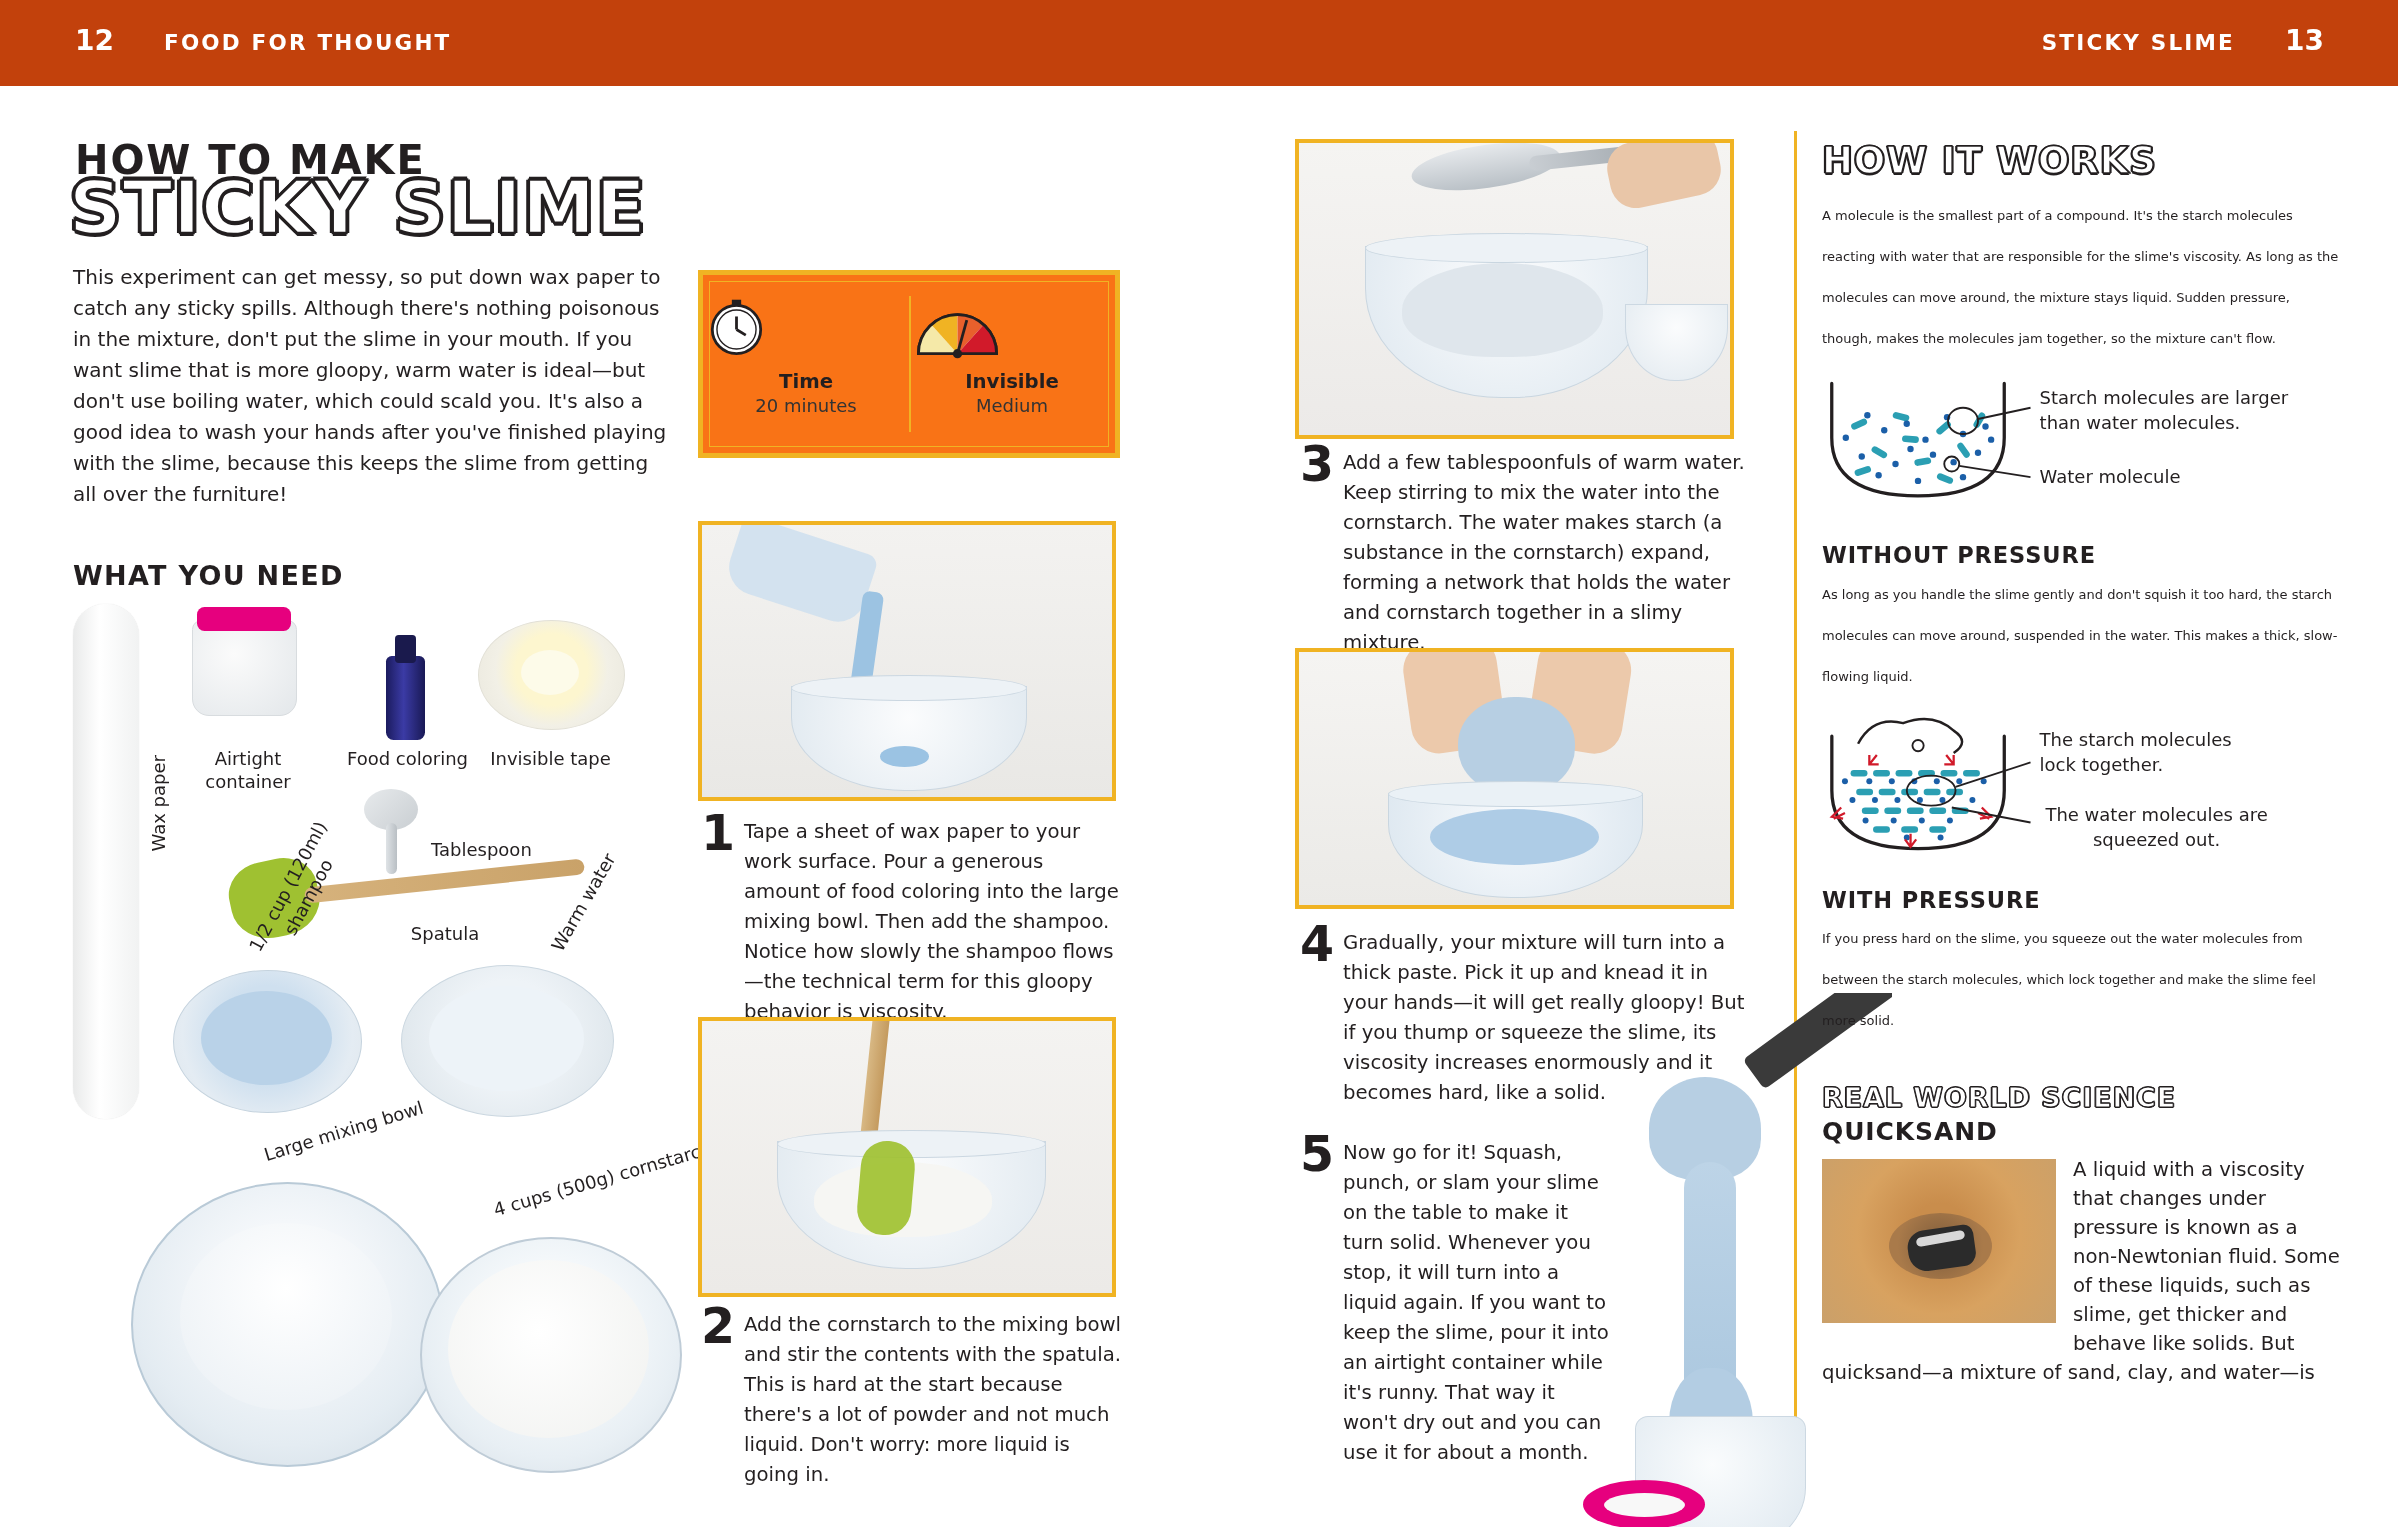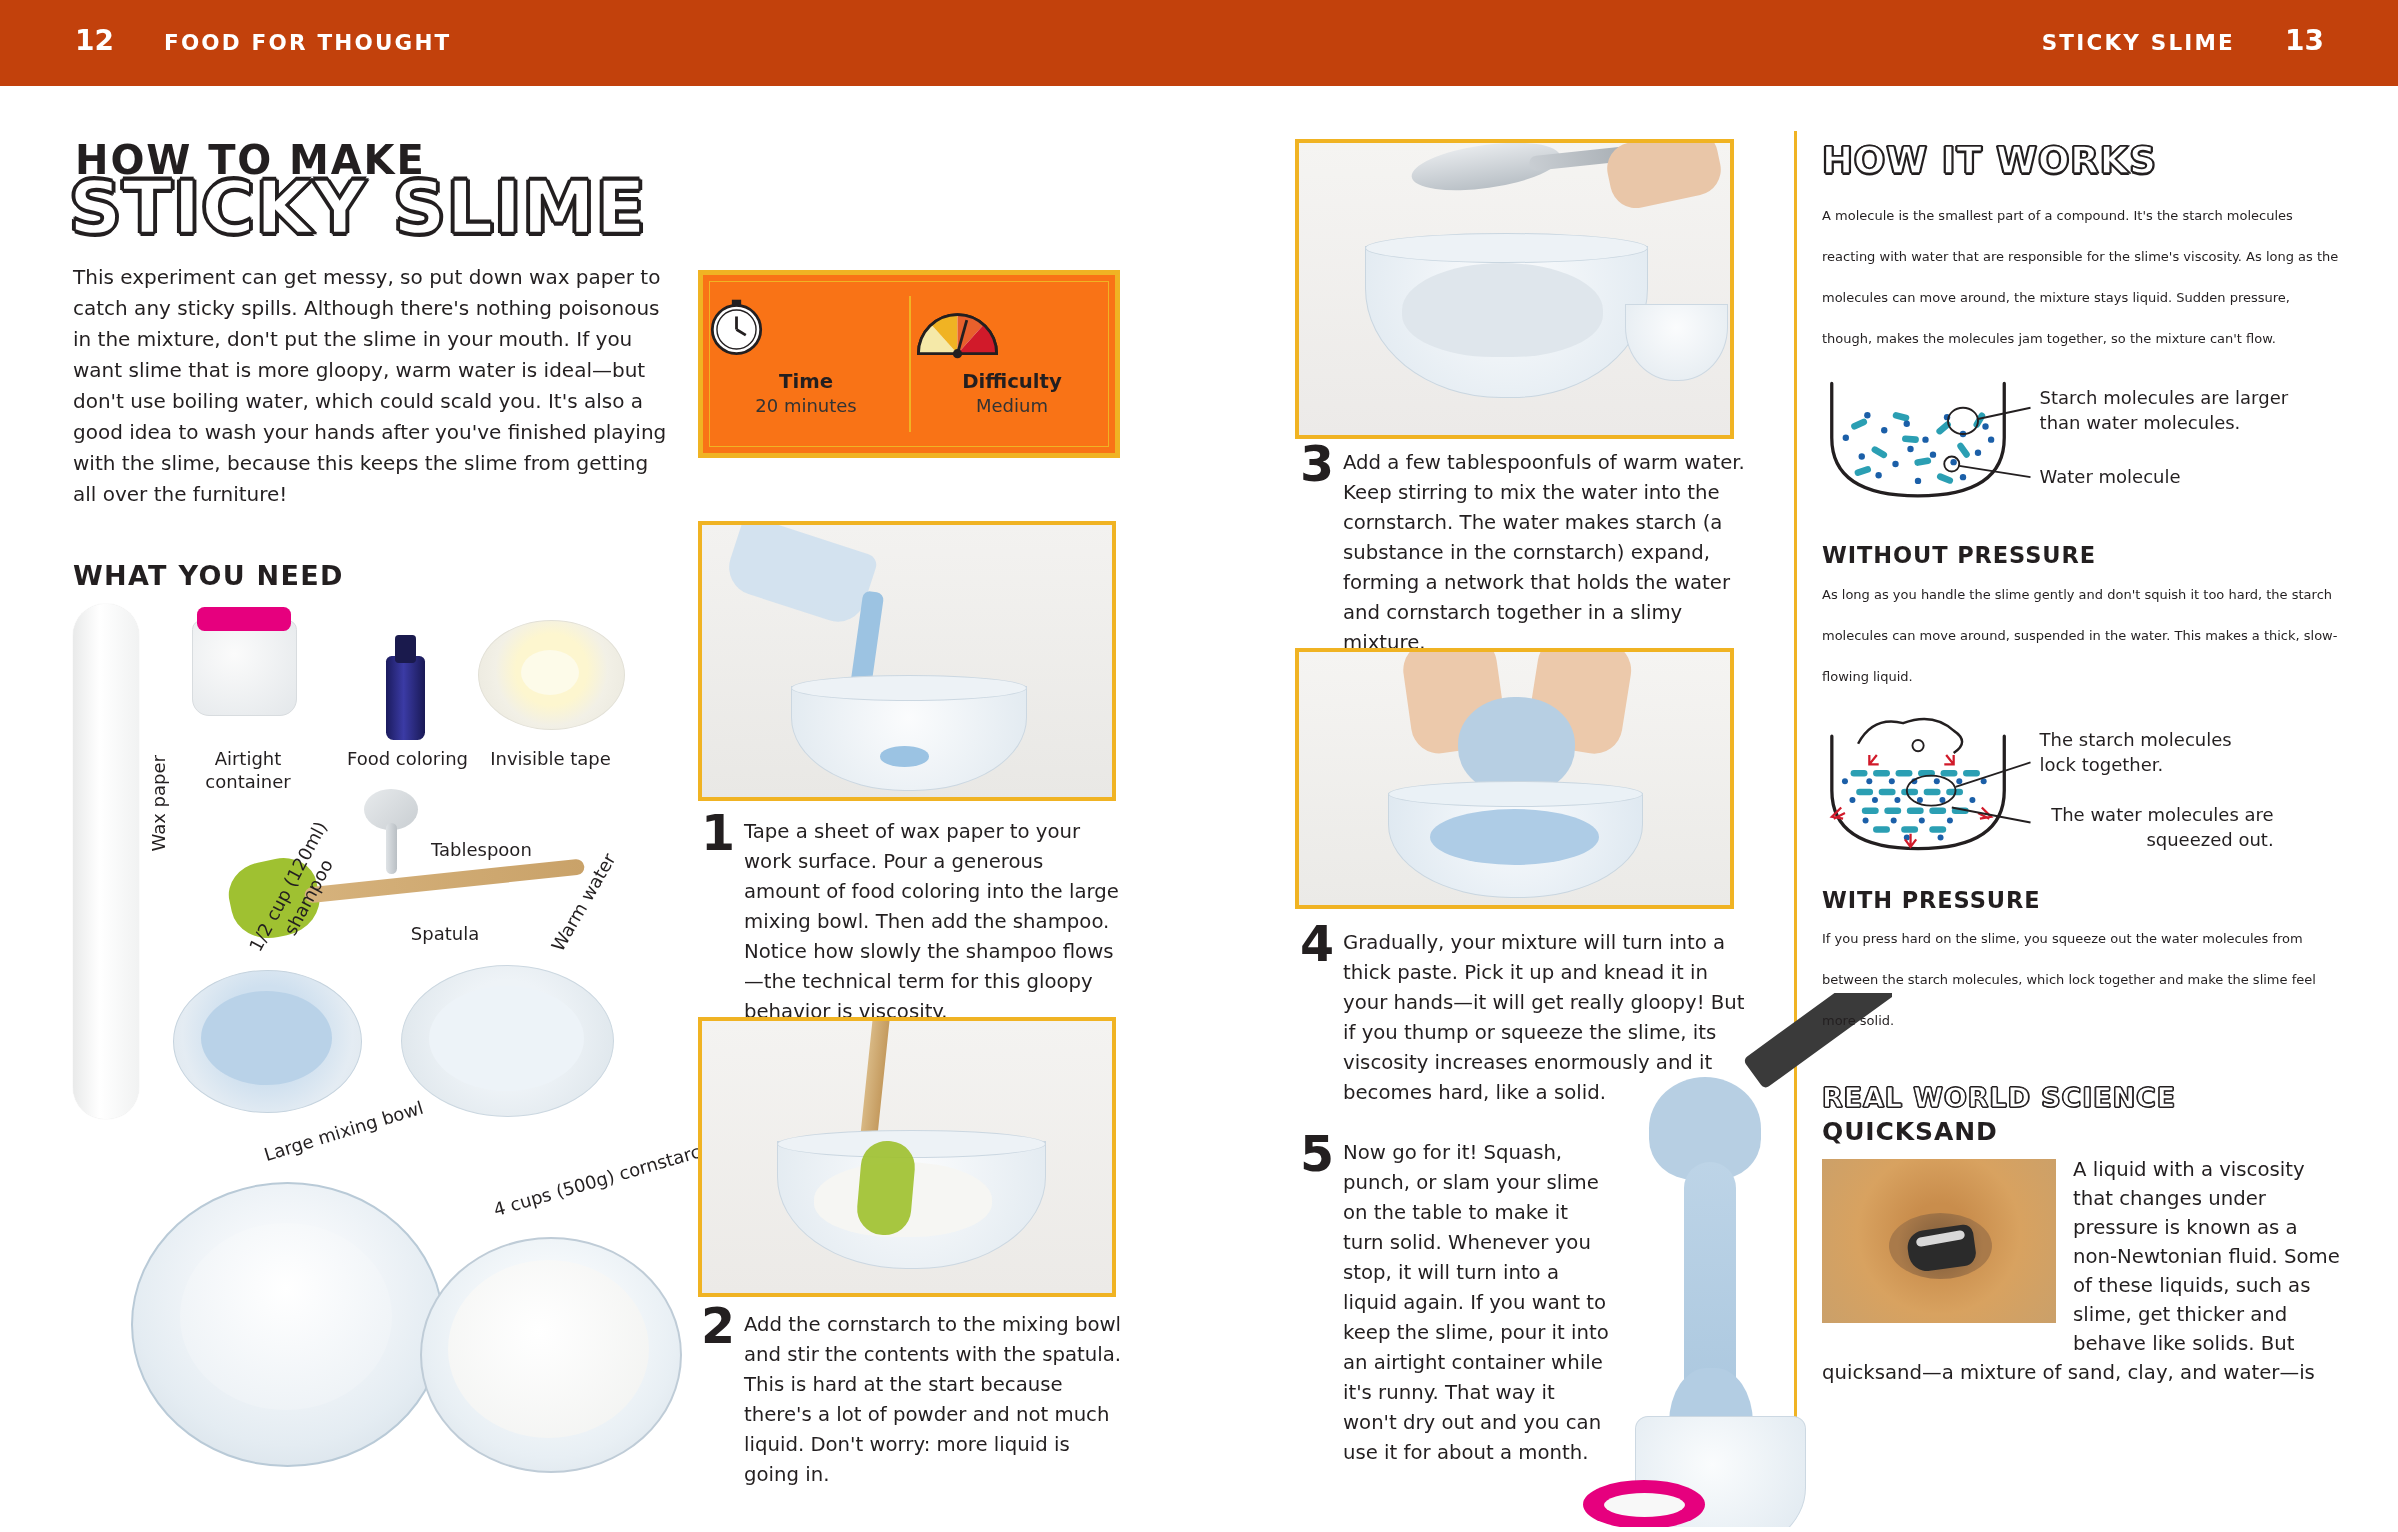--- a/index.html
+++ b/index.html
@@ -129,21 +129,21 @@
           <path d="M10 62 A42 42 0 0 1 94 62 Z" fill="#ffffff" stroke="#231f20" stroke-width="3"></path>
           <path d="M10 62 A42 42 0 0 1 24 31 L52 62 Z" fill="#f5e9a8"></path>
           <path d="M24 31 A42 42 0 0 1 52 20 L52 62 Z" fill="#f0b323"></path>
           <path d="M52 20 A42 42 0 0 1 80 31 L52 62 Z" fill="#e8602c"></path>
           <path d="M80 31 A42 42 0 0 1 94 62 L52 62 Z" fill="#d11a2a"></path>
           <path d="M10 62 A42 42 0 0 1 94 62 Z" fill="none" stroke="#231f20" stroke-width="3"></path>
           <line x1="52" y1="62" x2="62" y2="26" stroke="#231f20" stroke-width="3"></line>
           <circle cx="52" cy="62" r="5" fill="#231f20"></circle>
         </svg>
       </span>
-      <div class="ib-label">Difficulty</div>
+      <div class="ib-label">Invisible</div>
       <div class="ib-value">Medium</div>
     </div>
   </div>
 
   <div>
 
     <div style="position:absolute;left:73px;top:604px;width:66px;height:515px;background:linear-gradient(90deg,#e9eaea,#ffffff 40%,#f1f2f2);border-radius:32px;box-shadow:0 0 0.9px #ccc;"></div>
     <div class="lab" style="left:103px;top:792px;width:112px;transform:rotate(-90deg);">Wax paper</div>
 
     <div style="position:absolute;left:192px;top:620px;width:103px;height:94px;background:radial-gradient(circle at 40% 35%,#fbfbfb,#e3e7ea);border-radius:9.4px 9.4px 17px 17px;border:0.9px solid #d8dcdf;"></div>
@@ -363,21 +363,21 @@
           <path d="M150 58 l-8 -10 M150 48 l0 10 l-10 0"></path>
           <path d="M104 132 l0 12 M98 138 l6 8 l6 -8"></path>
           <path d="M176 110 l12 6 M180 104 l10 10 l-12 2"></path>
           <path d="M34 110 l-12 6 M30 104 l-10 10 l12 2"></path>
         </g>
         <ellipse cx="126" cy="86" rx="26" ry="16" fill="none" stroke="#231f20" stroke-width="2"></ellipse>
         <line x1="152" y1="82" x2="232" y2="56" stroke="#231f20" stroke-width="2"></line>
         <line x1="148" y1="104" x2="232" y2="120" stroke="#231f20" stroke-width="2"></line>
       </svg>
       <div class="lab" style="left:227px;top:17px;width:234px;text-align:left;line-height:25px;">The starch molecules lock together.</div>
-      <div class="lab" style="left:227px;top:92px;width:234px;text-align:right;line-height:25px;">The water molecules are squeezed out.</div>
+      <div class="lab" style="left:227px;top:92px;width:234px;text-align:center;line-height:25px;">The water molecules are squeezed out.</div>
     </div>
 
     <div class="sub-head">WITH PRESSURE</div>
     <p>If you press hard on the slime, you squeeze out the water molecules from between the starch molecules, which lock together and make the slime feel more solid.</p>
   </div>
 
   <div class="rc" style="top:1082px;">
     <div class="bigtitle" style="position:static;font-size:27px;letter-spacing:0.9px;-webkit-text-stroke:1.1px #231f20;text-shadow:1.1px 0 0 #231f20,-1.1px 0 0 #231f20,0 1.1px 0 #231f20,0 -1.1px 0 #231f20;margin-bottom:3.7px;">REAL WORLD SCIENCE</div>
     <div class="sub-head" style="font-size:25px;margin-top:1.9px;">QUICKSAND</div>
 

